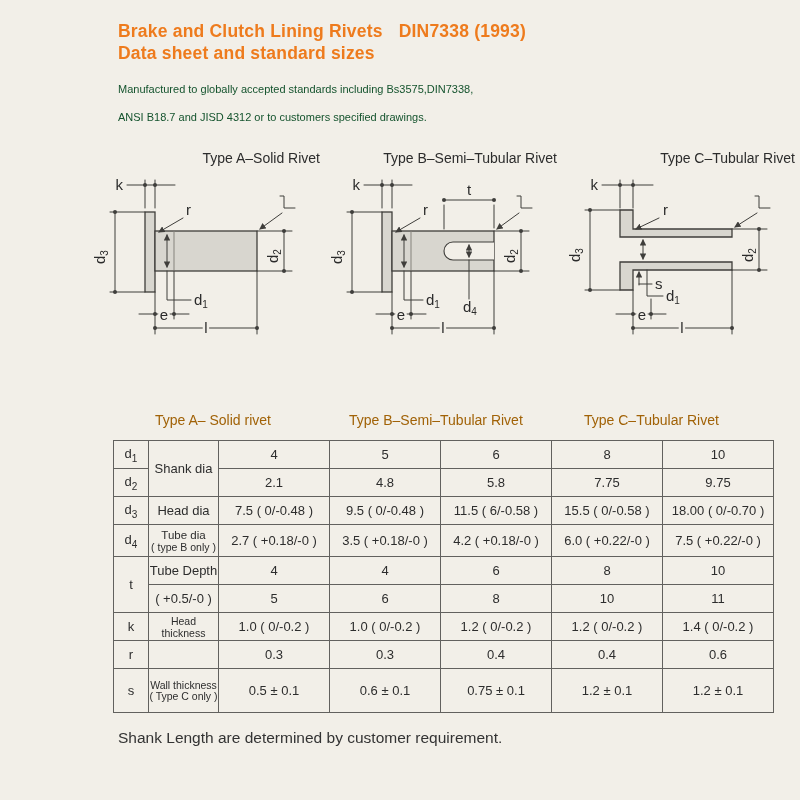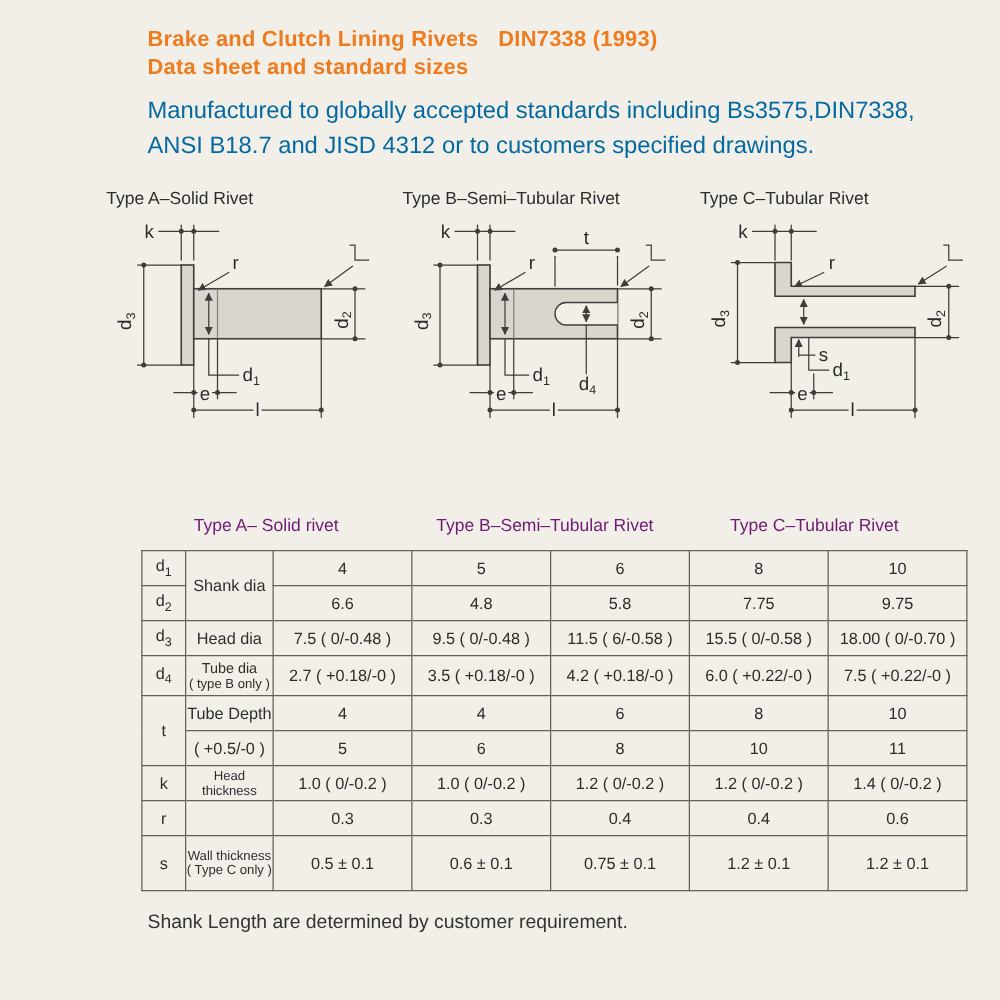--- a/index.html
+++ b/index.html
@@ -7,39 +7,39 @@
     width:800px;height:800px;position:relative;overflow:hidden;
     background:#f2efe8;
     font-family:"Liberation Sans",sans-serif;color:#3a3a3a;
   }
   .page{position:absolute;inset:0;}
 
   
   .header{position:absolute;left:118px;top:20px;}
   .title-line{color:#ee7b1d;font-weight:bold;font-size:17.5px;letter-spacing:.2px;line-height:22px;}
   .title-row{display:flex;gap:16px;}
-  .intro{margin-top:11px;font-size:19px;line-height:28px;color:#0369a1;}
+  .intro{margin-top:11px;font-size:11px;line-height:28px;color:#14532d;}
 
   
   .diagram{position:absolute;top:150px;width:235px;}
   #diagA{left:85px;} #diagB{left:322px;} #diagC{left:560px;}
-  .dtitle{font-size:14px;text-align:left;color:#2c2c2c;height:16px;white-space:nowrap;}
+  .dtitle{font-size:14px;text-align:right;color:#2c2c2c;height:16px;white-space:nowrap;}
   .diagram svg{display:block;margin-top:6px;}
 
   .ln line,.ln path{stroke:#3f3e3b;stroke-width:1;fill:none;stroke-linecap:round;}
   .fillshape{fill:#d8d6cf;stroke:#3f3e3b;stroke-width:1.3;}
   .holeshape{fill:#f2efe8;stroke:#3f3e3b;stroke-width:1.1;}
   .thinline{stroke:#85837c !important;}
   .dot{fill:#3f3e3b;stroke:none;}
   svg text{font-family:"Liberation Sans",sans-serif;font-size:15px;fill:#2b2b2b;}
   svg .sub{font-size:10px;}
   .halo{paint-order:stroke;stroke:#f2efe8;stroke-width:5px;stroke-linejoin:round;}
 
   
-  .ghead{position:absolute;top:412px;font-size:14px;color:#701a75;white-space:nowrap;}
+  .ghead{position:absolute;top:412px;font-size:14px;color:#a16207;white-space:nowrap;}
   #gheadA{left:155px;} #gheadB{left:349px;} #gheadC{left:584px;}
 
   
   table.dims{position:absolute;left:113px;top:440px;border-collapse:collapse;table-layout:fixed;}
   table.dims td{border:1px solid #62615e;text-align:center;font-size:13px;color:#2d2d2d;padding:0;background:transparent;}
   tr.h28{height:28px;} tr.h32{height:32px;} tr.h44{height:44px;}
   td.sym{font-size:13.5px;}
   td.lbl{font-size:12.5px;}
   td.lbl .ln2{display:block;font-size:10.5px;line-height:11px;}
   td.lbl .ln1{display:block;font-size:11.5px;line-height:13px;}
@@ -301,21 +301,21 @@
         <td class="sym"><span>d</span><sub>1</sub></td>
         <td class="lbl" rowspan="2">Shank dia</td>
         <td>4</td>
         <td>5</td>
         <td>6</td>
         <td>8</td>
         <td>10</td>
       </tr>
       <tr class="h28">
         <td class="sym"><span>d</span><sub>2</sub></td>
-        <td>6.6</td>
+        <td>2.1</td>
         <td>4.8</td>
         <td>5.8</td>
         <td>7.75</td>
         <td>9.75</td>
       </tr>
       <tr class="h28">
         <td class="sym"><span>d</span><sub>3</sub></td>
         <td class="lbl">Head dia</td>
         <td>7.5 ( 0/-0.48 )</td>
         <td>9.5 ( 0/-0.48 )</td>

